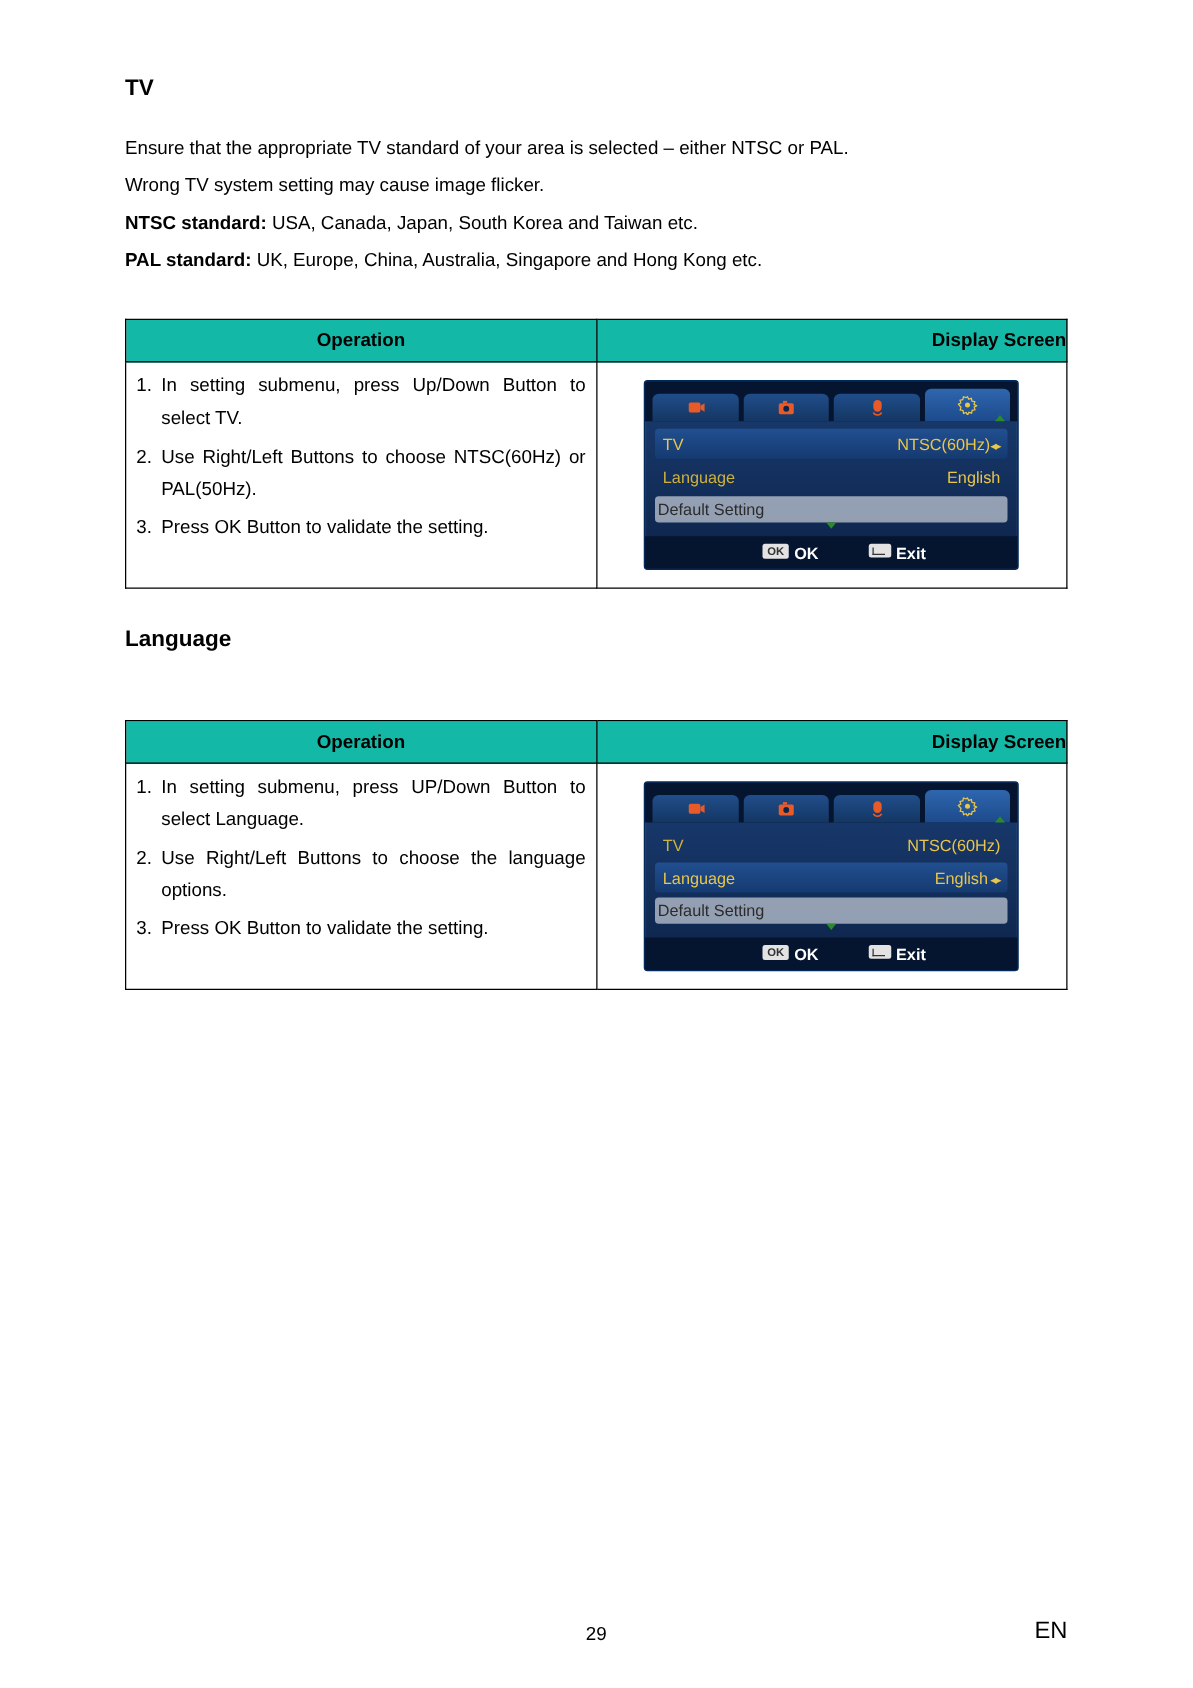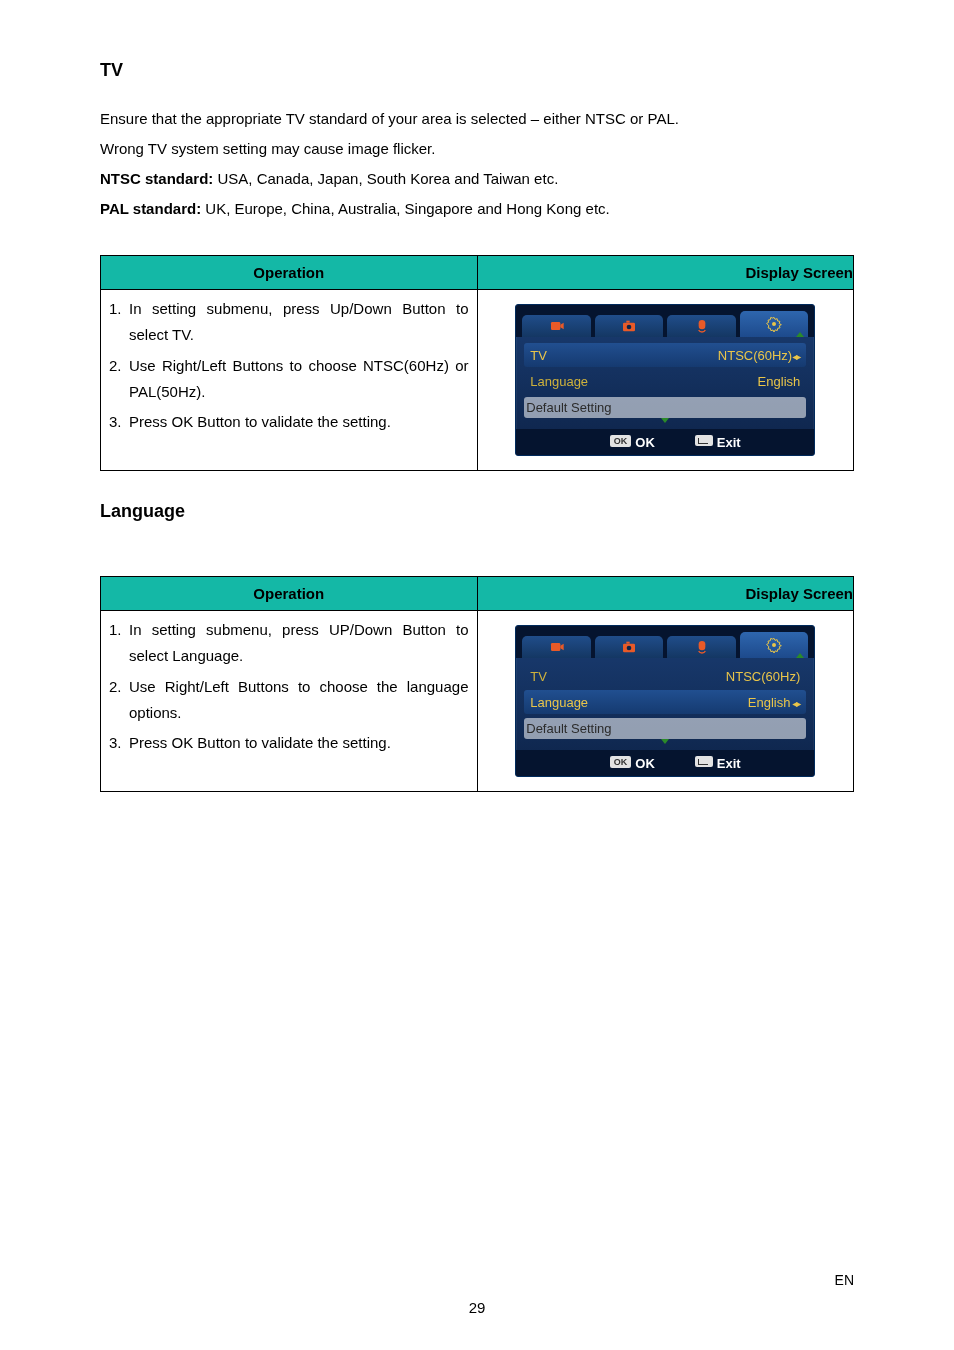--- a/index.html
+++ b/index.html
@@ -41,21 +41,21 @@
   .def-row { background: rgba(255,255,255,0.55); color:#2b2b2b; padding:3px 2px; border-radius:3px; font-size:13px; margin-top:4px; }
   .footer { background: #05142f; display:flex; justify-content:center; gap:20px; align-items:center; height:26px; font-size:13px; }
   .footer .btn { display:flex; align-items:flex-start; gap:4px; color:#fff; font-weight:bold;padding-left:20px; }
   .footer .badge { background:#e3e3e3; color:#333; font-size:9px; font-weight:bold; padding:1px 4px; border-radius:2px; }
   .footer .exit-ic { width:18px; height:11px; background:#e3e3e3; border-radius:2px; position:relative; display:inline-block; }
   .footer .exit-ic::after { content:""; position:absolute; left:3px; top:3px; width:9px; height:5px; border:1.5px solid #333; border-right:none; border-top:none; }
   .tri-up { position:absolute; right:10px; top:-5px; width:0; height:0; border-left:4px solid transparent; border-right:4px solid transparent; border-bottom:5px solid #2b8a29; }
   .content { position:relative; }
   .marker-down { width:0;height:0;border-left:4px solid transparent;border-right:4px solid transparent;border-top:5px solid #2b8a29; margin:0 auto 2px auto; }
   .pagenum { position:absolute; bottom:34px; left:0; width:100%; text-align:center; font-size:15px; }
-  .lang { position:absolute; bottom:62px; right:100px; font-size:14px; }
+  .lang { position:absolute; bottom:34px; right:100px; font-size:19px; }
 </style>
 </head>
 <body>
 
 <div class="page">
 
   <h2 class="sec">TV</h2>
   <p class="body">Ensure that the appropriate TV standard of your area is selected – either NTSC or PAL.</p>
   <p class="body">Wrong TV system setting may cause image flicker.</p>
   <p class="body"><span class="bold">NTSC standard:</span><span> USA, Canada, Japan, South Korea and Taiwan etc.</span></p>

